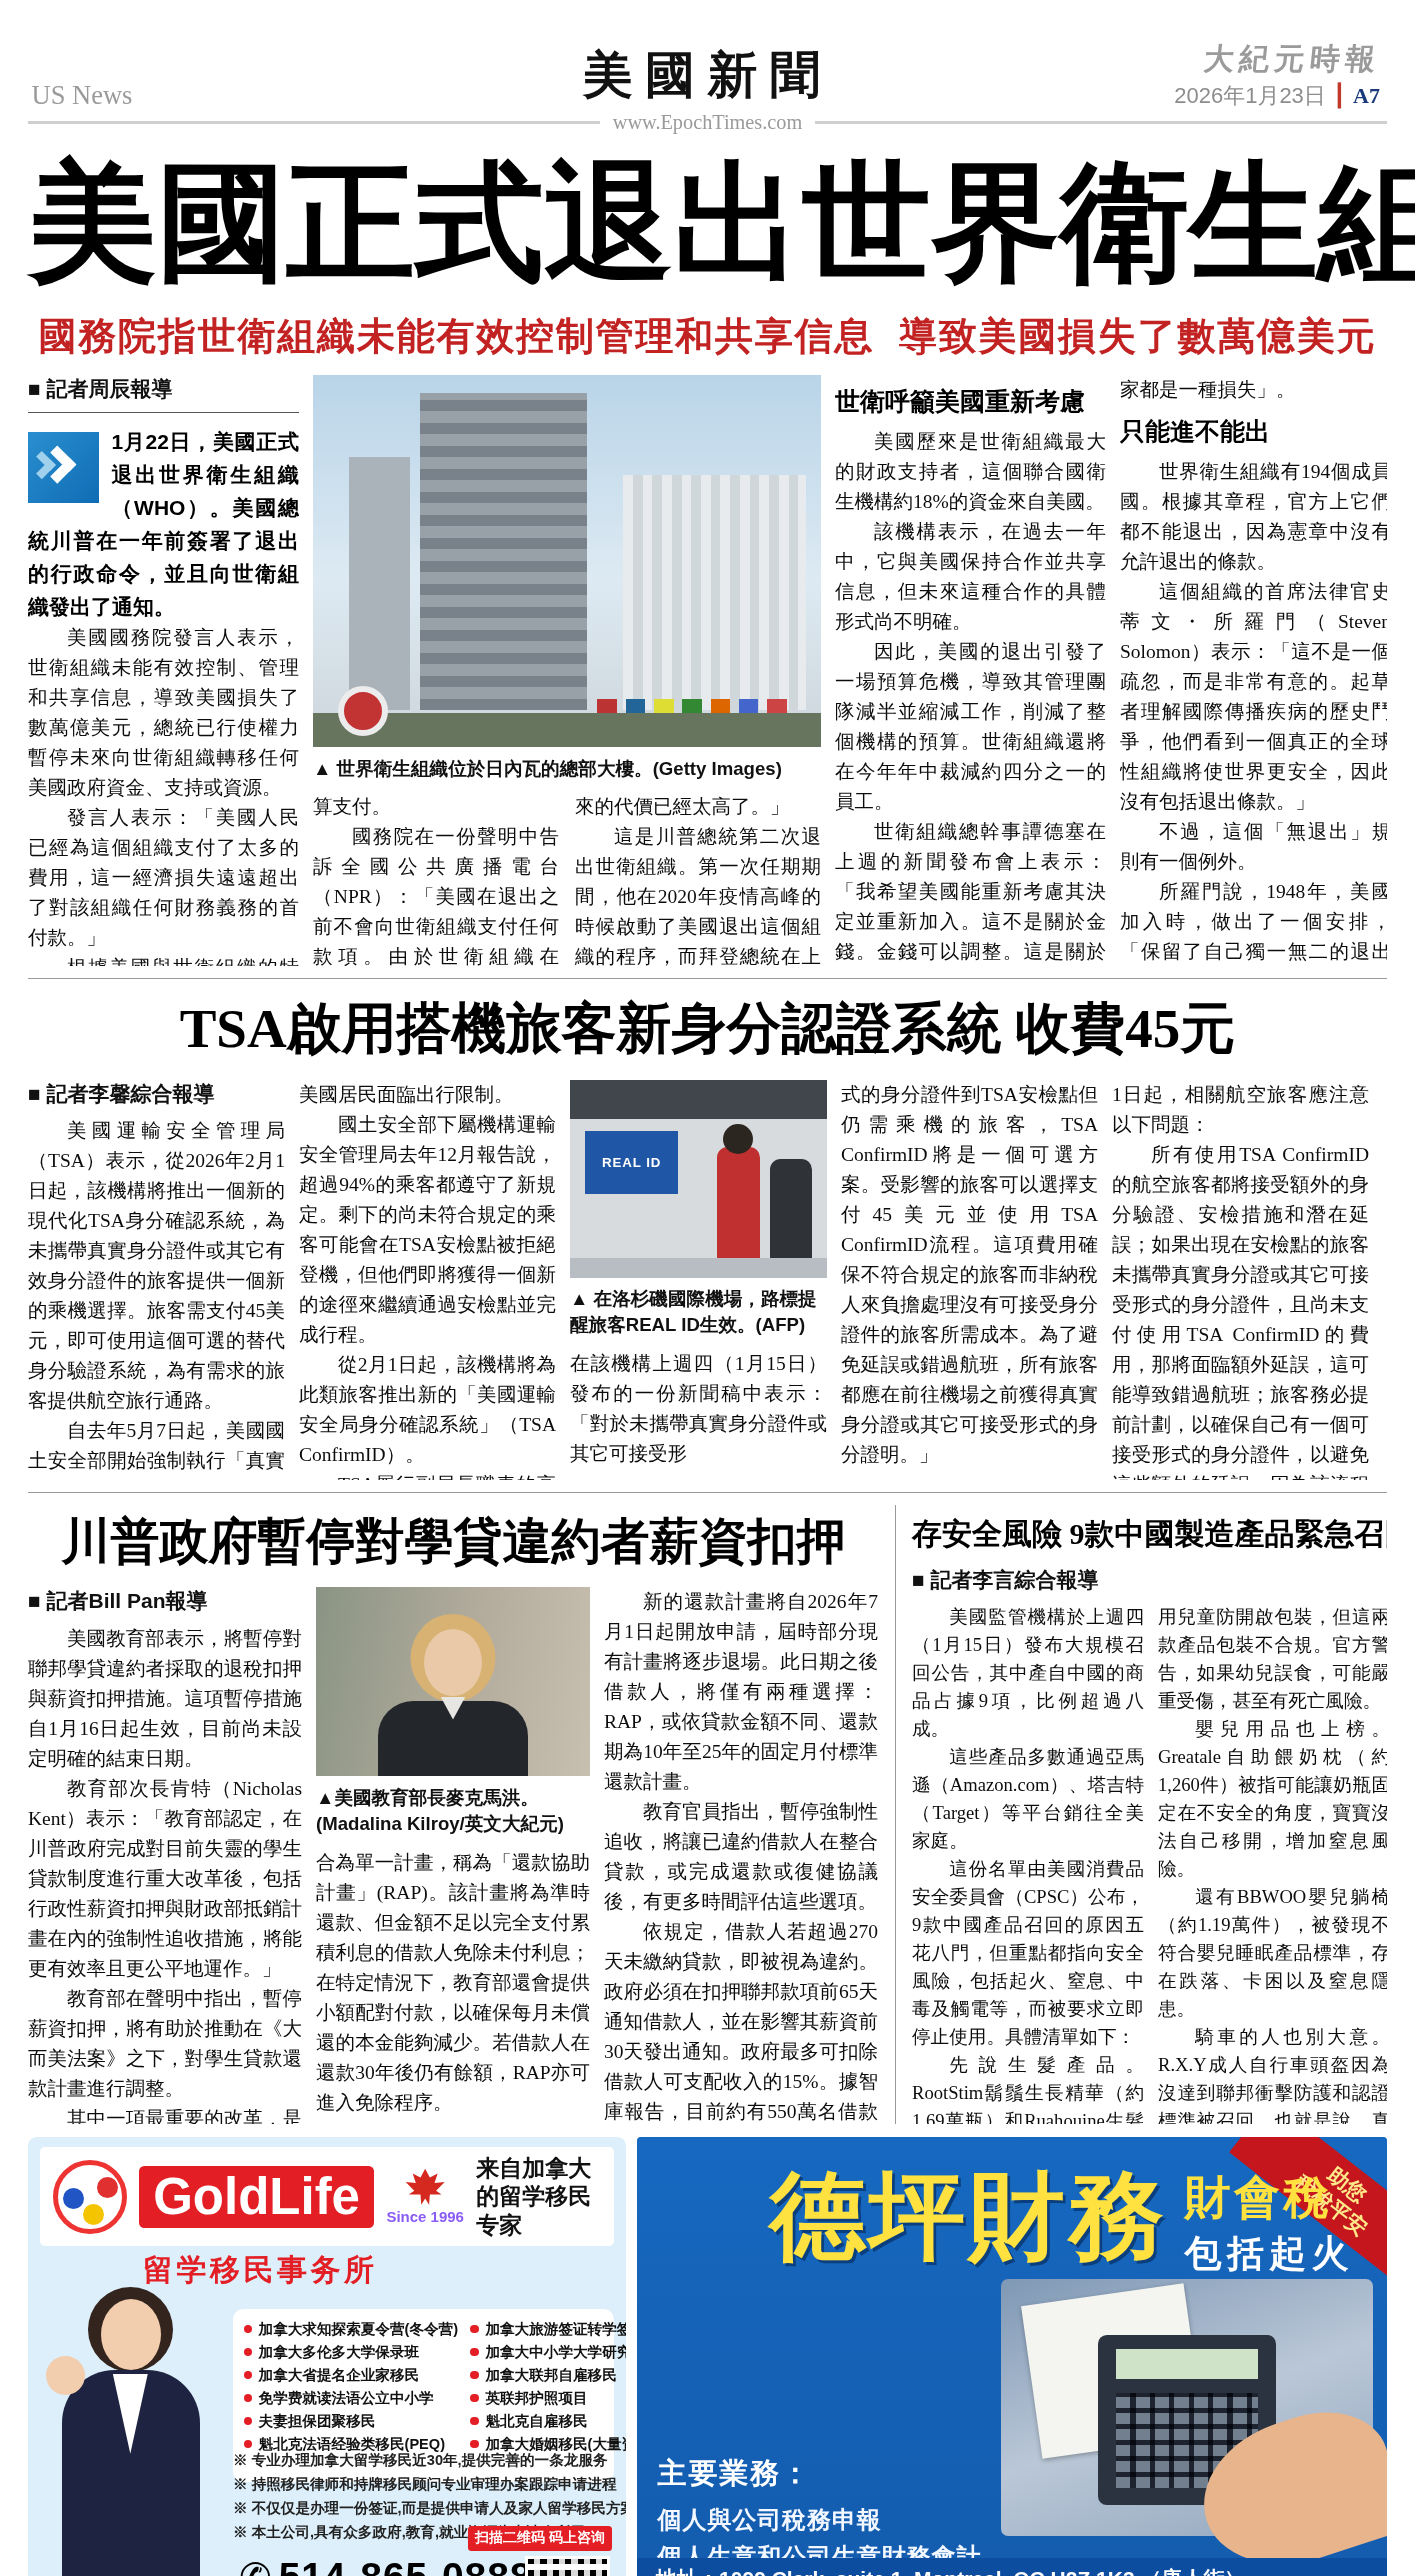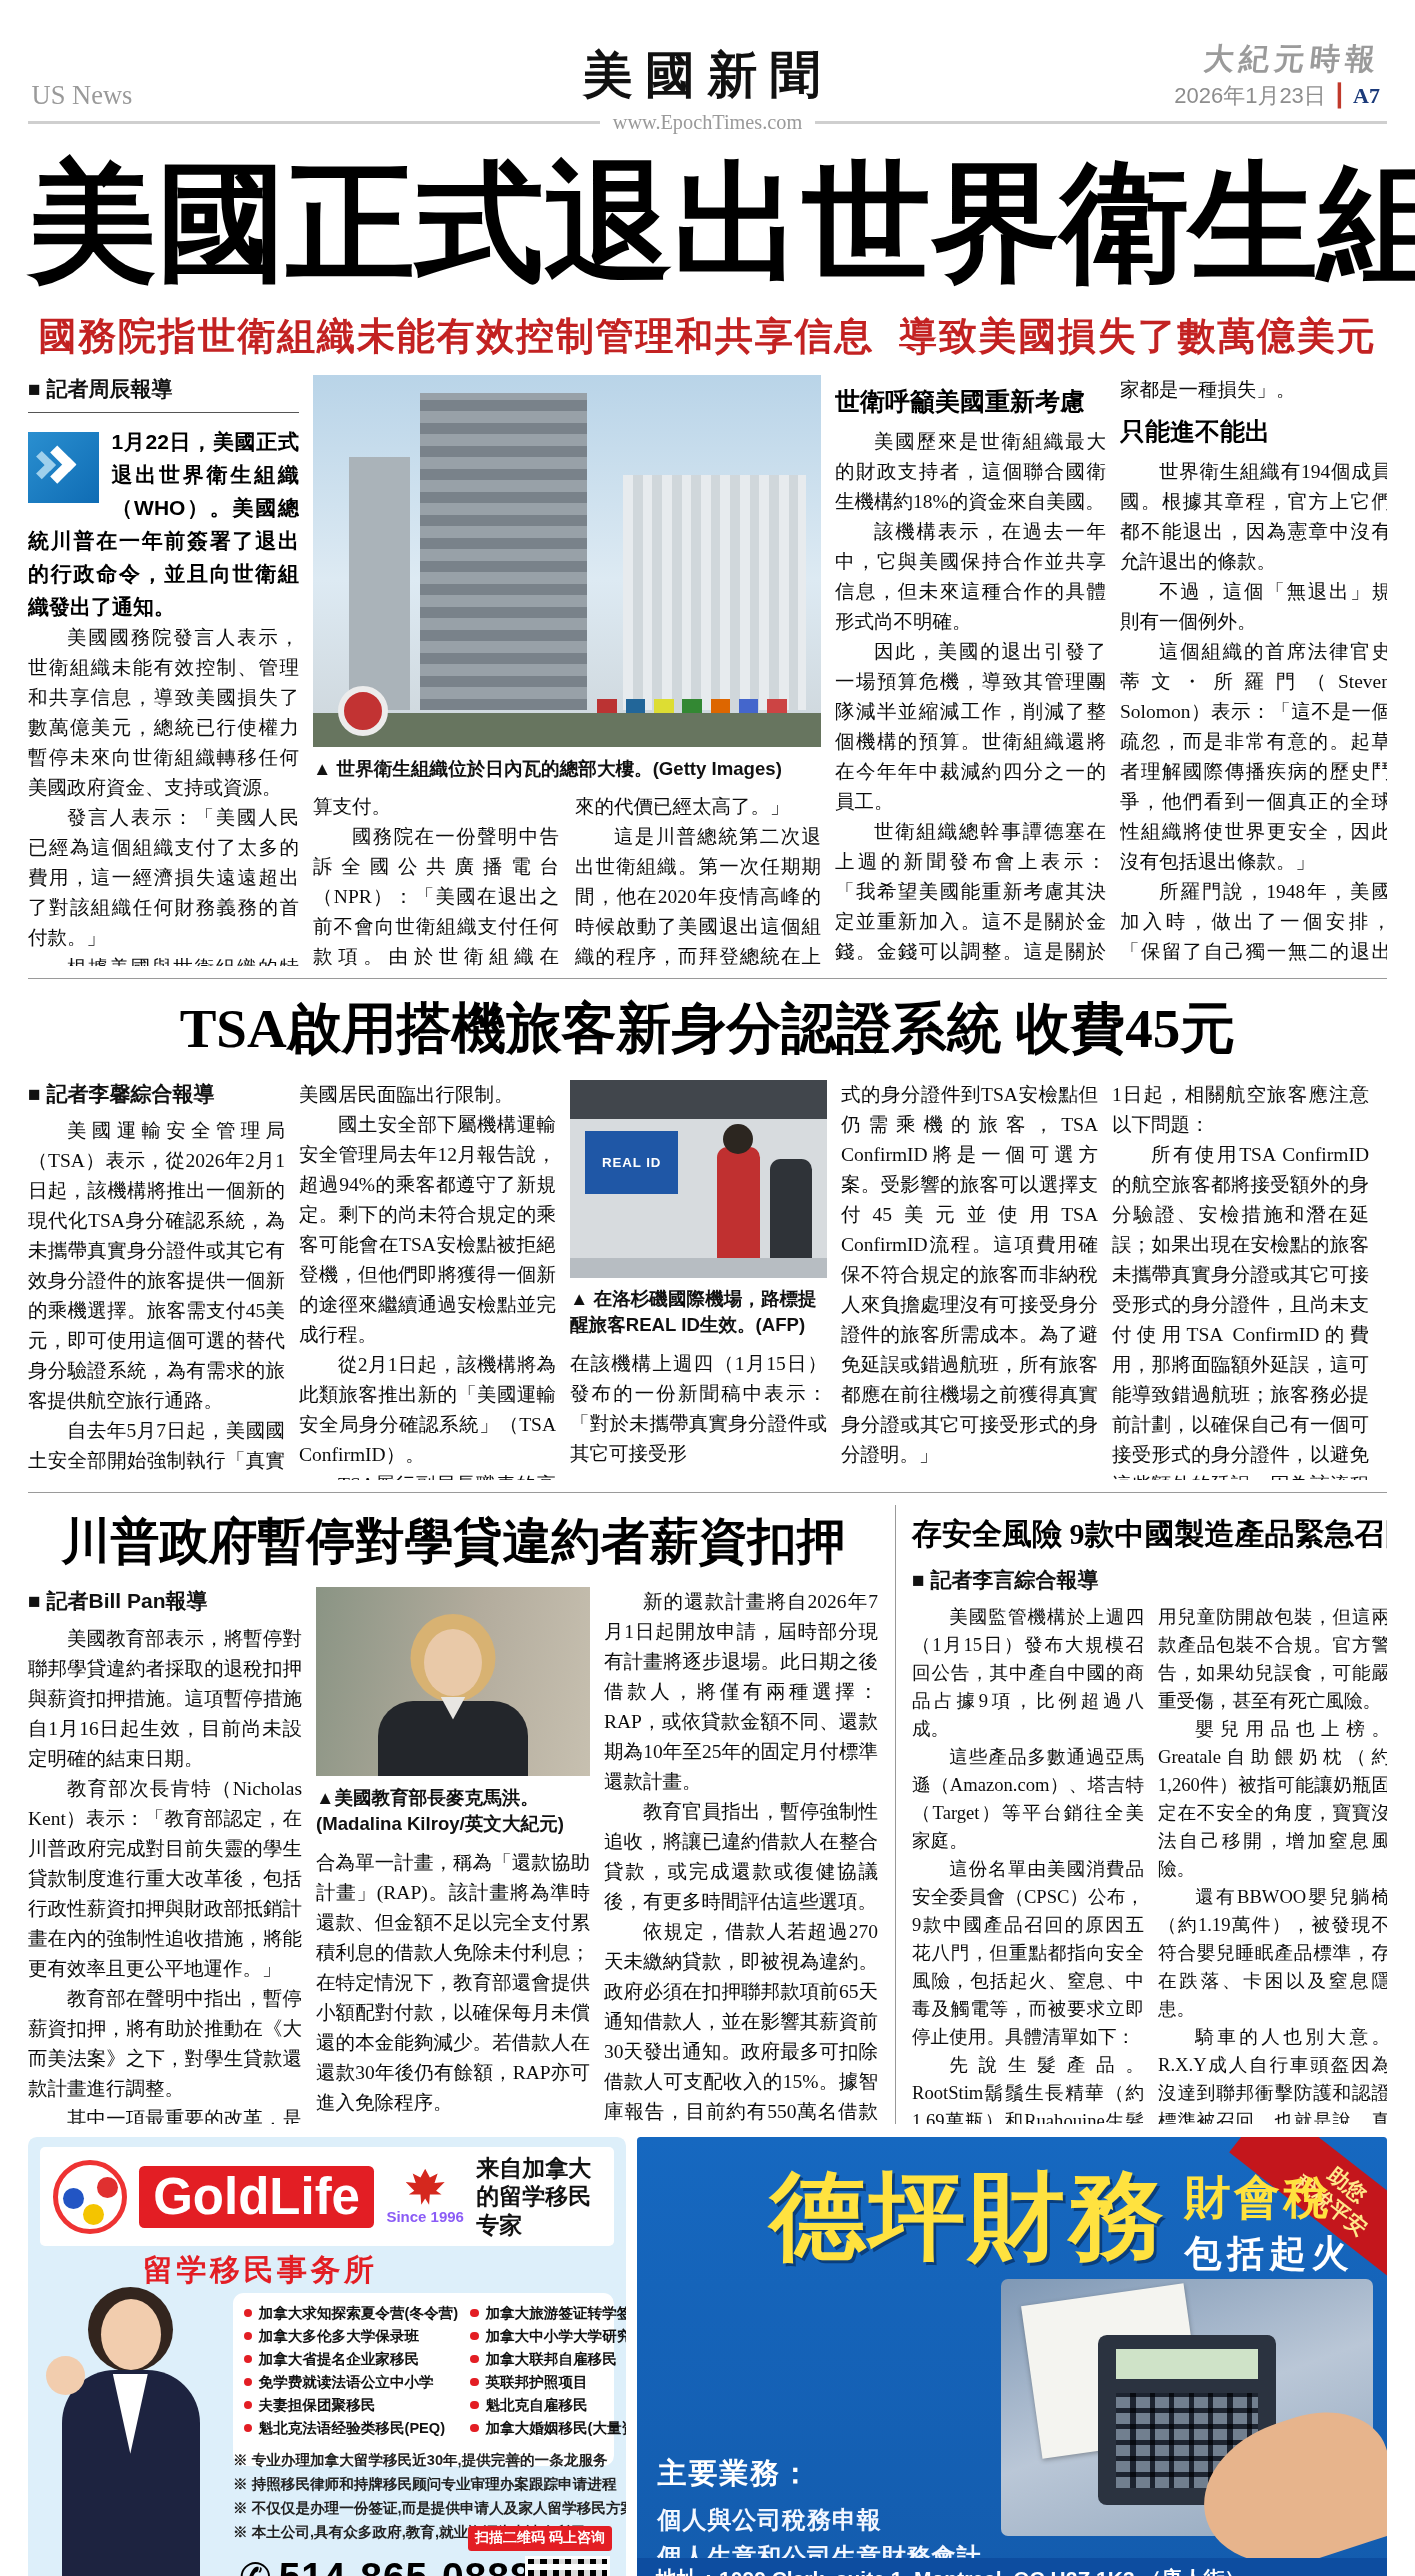--- a/index.html
+++ b/index.html
@@ -98,21 +98,21 @@
   .gl-maple { width:39px; height:39px; margin:0 auto; background:#d5281e; clip-path:polygon(50% 0,62% 22%,82% 12%,74% 36%,100% 34%,78% 56%,92% 66%,62% 66%,60% 92%,50% 76%,40% 92%,38% 66%,8% 66%,22% 56%,0 34%,26% 36%,18% 12%,38% 22%); }
   .gl-since div { font-size:15px; font-weight:bold; color:#8b5cf6; }
   .gl-expert { font-size:23px; font-weight:900; color:#111; line-height:1.25; }
   .gl-name { position:absolute; left:115px; top:113px; color:#e31e24; font-weight:900; font-size:30px; letter-spacing:3.5px; }
   .gl-woman { position:absolute; left:8.8px; top:150px; width:186px; bottom:8.8px; }
   .gl-hair { position:absolute; left:51px; top:0; width:85px; height:85px; border-radius:50%; background:#33251e; }
   .gl-face { position:absolute; left:64px; top:12.4px; width:60px; height:71px; border-radius:50%; background:#f2cdae; }
   .gl-fist { position:absolute; left:8.8px; top:69px; width:39px; height:39px; border-radius:50%; background:#f2cdae; }
   .gl-suit { position:absolute; left:25px; top:83px; width:138px; height:265px; border-radius:53px 53px 8.8px 8.8px; background:#1d2340; }
   .gl-shirt { position:absolute; left:76px; top:87px; width:35px; height:80px; background:#fff; clip-path:polygon(50% 100%,0 0,100% 0); }
-  .gl-bullets { position:absolute; left:205px; top:156px; right:12.4px; height:173px; background:#fff; border-radius:10.6px; padding:8.8px 10.6px; display:flex; gap:12.4px; }
+  .gl-bullets { position:absolute; left:205px; top:172px; right:12.4px; height:173px; background:#fff; border-radius:10.6px; padding:8.8px 10.6px; display:flex; gap:12.4px; }
   .gl-bcol { flex:1; }
   .gl-bcol .b { display:flex; align-items:center; gap:6.2px; font-size:14.6px; font-weight:bold; color:#111; line-height:23px; white-space:nowrap; }
   .gl-bcol .b i { width:8.8px; height:8.8px; border-radius:50%; background:#e31e24; flex:none; }
   .gl-notes { position:absolute; left:205px; top:311px; right:10.6px; }
   .gl-notes div { font-size:14.6px; font-weight:bold; color:#222; line-height:24px; white-space:nowrap; }
   .gl-phone { position:absolute; left:211px; top:418px; display:flex; align-items:center; gap:7px; }
   .gl-phone .ic { font-size:39px; color:#000; }
   .gl-phone .no { font-size:39px; font-weight:900; color:#000; letter-spacing:0.9px; }
   .gl-qrlabel { position:absolute; right:14px; top:389px; background:#e31e24; color:#fff; font-weight:bold; font-size:14px; padding:3.5px 7px; border-radius:3.5px; }
   .gl-qr { position:absolute; right:16px; top:419px; width:85px; height:85px; background:repeating-linear-gradient(0deg,#000 0 6.2px,#fff 6.2px 12.4px),repeating-linear-gradient(90deg,#000 0 6.2px,rgba(255,255,255,.85) 6.2px 12.4px); background-blend-mode:screen; border:3.5px solid #fff; }
@@ -210,22 +210,22 @@
       <p>該機構表示，在過去一年中，它與美國保持合作並共享信息，但未來這種合作的具體形式尚不明確。</p>
       <p>因此，美國的退出引發了一場預算危機，導致其管理團隊減半並縮減工作，削減了整個機構的預算。世衛組織還將在今年年中裁減約四分之一的員工。</p>
       <p>世衛組織總幹事譚德塞在上週的新聞發布會上表示：「我希望美國能重新考慮其決定並重新加入。這不是關於金錢。金錢可以調整。這是關於合作。」</p>
 
     </div>
 
     <div class="a1col txt">
       <p class="noind">家都是一種損失」。</p>
       <div class="col-sub">只能進不能出</div>
       <p>世界衛生組織有194個成員國。根據其章程，官方上它們都不能退出，因為憲章中沒有允許退出的條款。</p>
+      <p>這個組織的首席法律官史蒂文・所羅門（Steven Solomon）表示：「這不是一個疏忽，而是非常有意的。起草者理解國際傳播疾病的歷史鬥爭，他們看到一個真正的全球性組織將使世界更安全，因此沒有包括退出條款。」</p>
       <p>不過，這個「無退出」規則有一個例外。</p>
-      <p>這個組織的首席法律官史蒂文・所羅門（Steven Solomon）表示：「這不是一個疏忽，而是非常有意的。起草者理解國際傳播疾病的歷史鬥爭，他們看到一個真正的全球性組織將使世界更安全，因此沒有包括退出條款。」</p>
       <p>所羅門說，1948年，美國加入時，做出了一個安排，「保留了自己獨一無二的退出權」。</p>
 
     </div>
   </div>
 
   <div class="hr"></div>
 
   <div class="tsa-hl">TSA啟用搭機旅客新身分認證系統 收費45元</div>
   <div class="tsa-row">
     <div class="txt">

